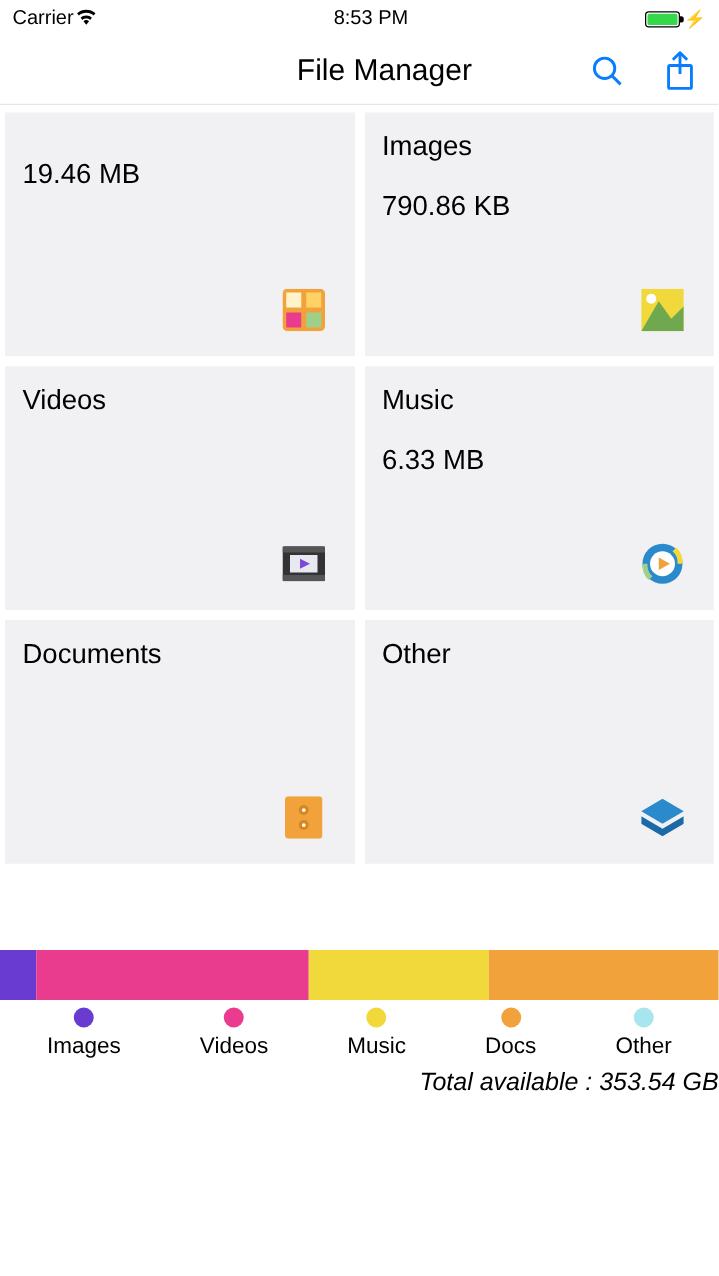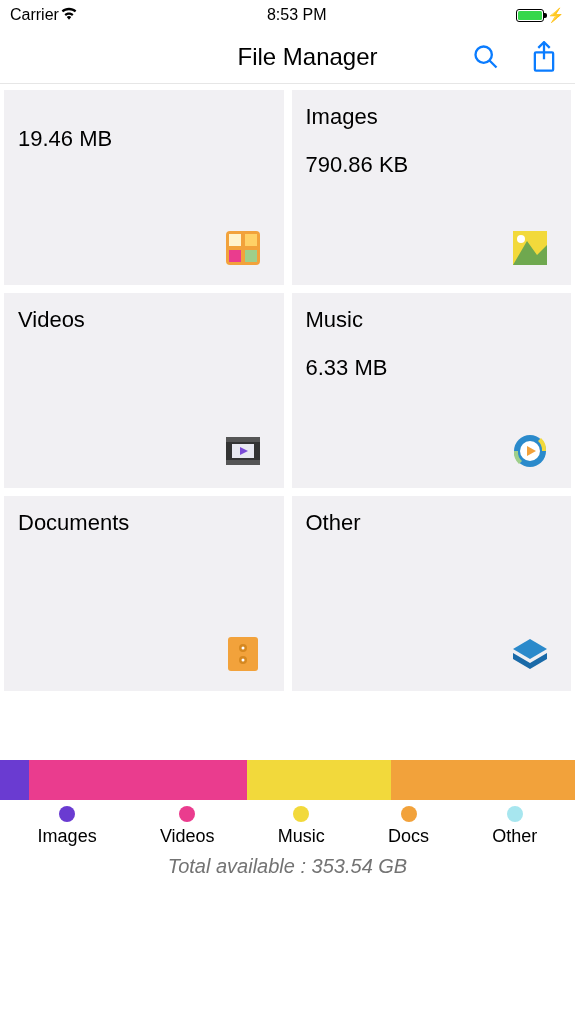--- a/index.html
+++ b/index.html
@@ -92,25 +92,25 @@
       display: flex;
       justify-content: space-around;
       padding: 6px 6px 0 6px;
     }
     .legend-item {
       display: flex; flex-direction: column; align-items: center;
       font-size: 18px;
     }
     .dot { width: 16px; height: 16px; border-radius: 50%; margin-bottom: 4px; }
     .total-line {
-      text-align: center;
+      text-align: right;
       font-style: italic;
       font-size: 20px;
       margin-top: 8px;
-      color: #737373;
+      color: #000000;
     }
   </style>
 </head>
 <body>
 
 <div class="status-bar">
   <div class="status-left">
     <span>Carrier</span>
     <span>
       <svg width="18" height="14" viewBox="0 0 24 18">

